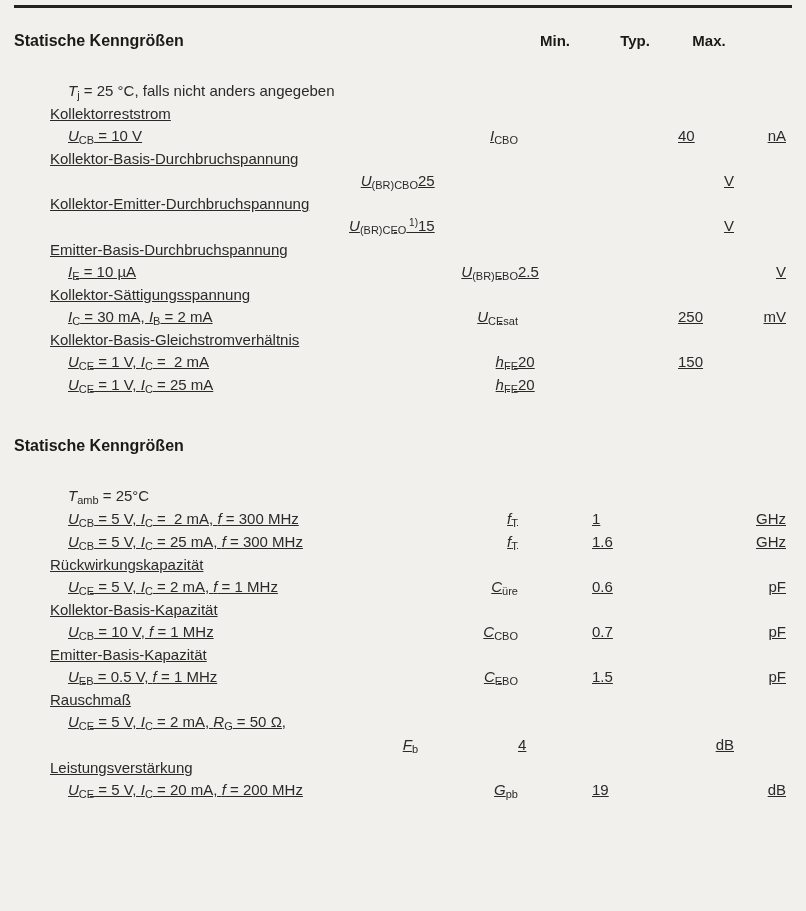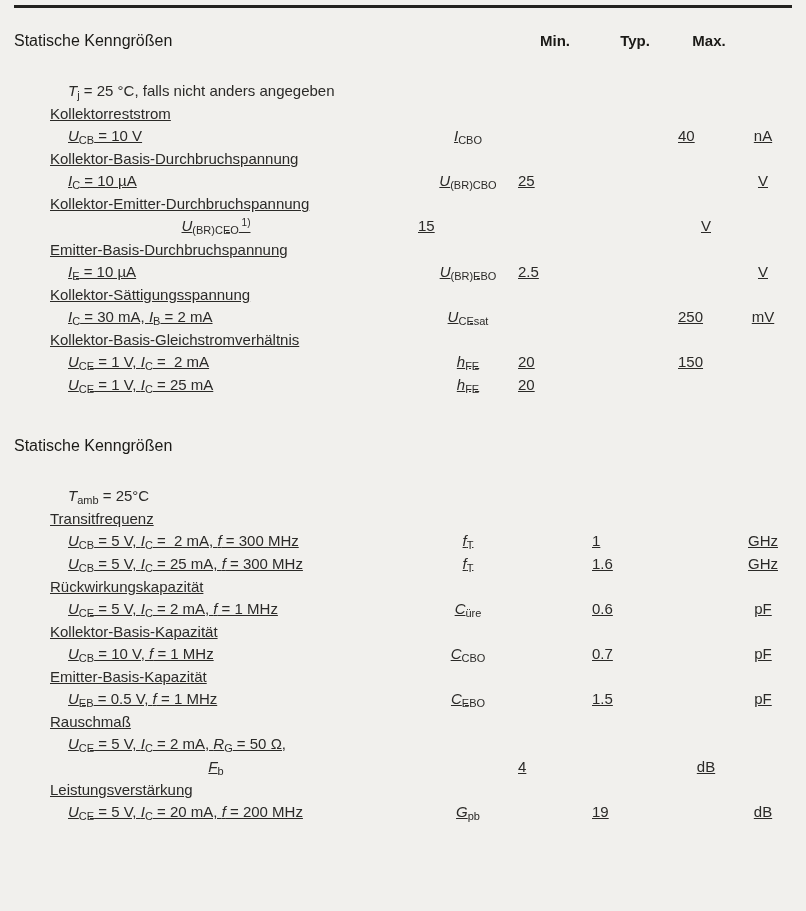--- a/index.html
+++ b/index.html
@@ -27,21 +27,21 @@
     background: #23221f;
   }
   .grid-row {
     display: grid;
     grid-template-columns: 404px 100px 74px 86px 62px 52px;
     align-items: baseline;
     line-height: 22px;
   }
   .header-row { margin-top: 22px; }
   .section-title {
-    font-weight: normal;
+    font-weight: bold;
     font-size: 16px;
     color: #1b1a17;
   }
   .colhead {
     font-weight: bold;
     color: #1b1a17;
     text-align: center;
   }
   .note {
     margin-top: 28px;
@@ -50,23 +50,23 @@
   }
   .group { margin-top: 0; text-decoration: underline; }
   .group-label {
     padding-left: 36px;
     line-height: 22px;
   }
   .cell.cond {
     padding-left: 54px;
     white-space: pre;
   }
-  .cell.sym { text-align: center; white-space: pre; }
+  .cell.sym { text-align: right; white-space: pre; }
   .cell.min, .cell.typ, .cell.max { }
-  .cell.unit { text-align: center; padding-right: 6px; }
+  .cell.unit { text-align: right; padding-right: 6px; }
   .section-dynamic { margin-top: 38px; }
   .sg-i { font-style: italic; }
   .sg-sub {
     font-size: 11px;
     position: relative;
     top: 3px;
     font-style: normal;
   }
   .sg-sup {
     font-size: 10px;
@@ -102,21 +102,20 @@
         <div class="cell min"></div>
         <div class="cell typ"></div>
         <div class="cell max">40</div>
         <div class="cell unit">nA</div>
       </div>
     </div>
 
     <div class="group">
       <div class="group-label">Kollektor-Basis-Durchbruchspannung</div>
       <div class="grid-row">
-        <div class="cell cond"><span class="sg-i">I</span><span class="sg-sub">C</span><span> = 10 µA</span></div>
         <div class="cell sym"><span class="sg-i">U</span><span class="sg-sub">(BR)CBO</span></div>
         <div class="cell min">25</div>
         <div class="cell typ"></div>
         <div class="cell max"></div>
         <div class="cell unit">V</div>
       </div>
     </div>
 
     <div class="group">
       <div class="group-label">Kollektor-Emitter-Durchbruchspannung</div>
@@ -180,21 +179,20 @@
       <div class="cell sym"></div>
       <div class="cell min"></div>
       <div class="cell typ"></div>
       <div class="cell max"></div>
       <div class="cell unit"></div>
     </div>
 
     <div class="note"><span class="sg-i">T</span><span class="sg-sub">amb</span><span> = 25°C</span></div>
 
     <div class="group">
-      <div class="group-label">Transitfrequenz</div>
       <div class="grid-row">
         <div class="cell cond"><span class="sg-i">U</span><span class="sg-sub">CB</span><span> = 5 V, </span><span class="sg-i">I</span><span class="sg-sub">C</span><span> =  2 mA, </span><span class="sg-i">f</span><span> = 300 MHz</span></div>
         <div class="cell sym"><span class="sg-i">f</span><span class="sg-sub">T</span></div>
         <div class="cell min"></div>
         <div class="cell typ">1</div>
         <div class="cell max"></div>
         <div class="cell unit">GHz</div>
       </div>
       <div class="grid-row">
         <div class="cell cond"><span class="sg-i">U</span><span class="sg-sub">CB</span><span> = 5 V, </span><span class="sg-i">I</span><span class="sg-sub">C</span><span> = 25 mA, </span><span class="sg-i">f</span><span> = 300 MHz</span></div>

